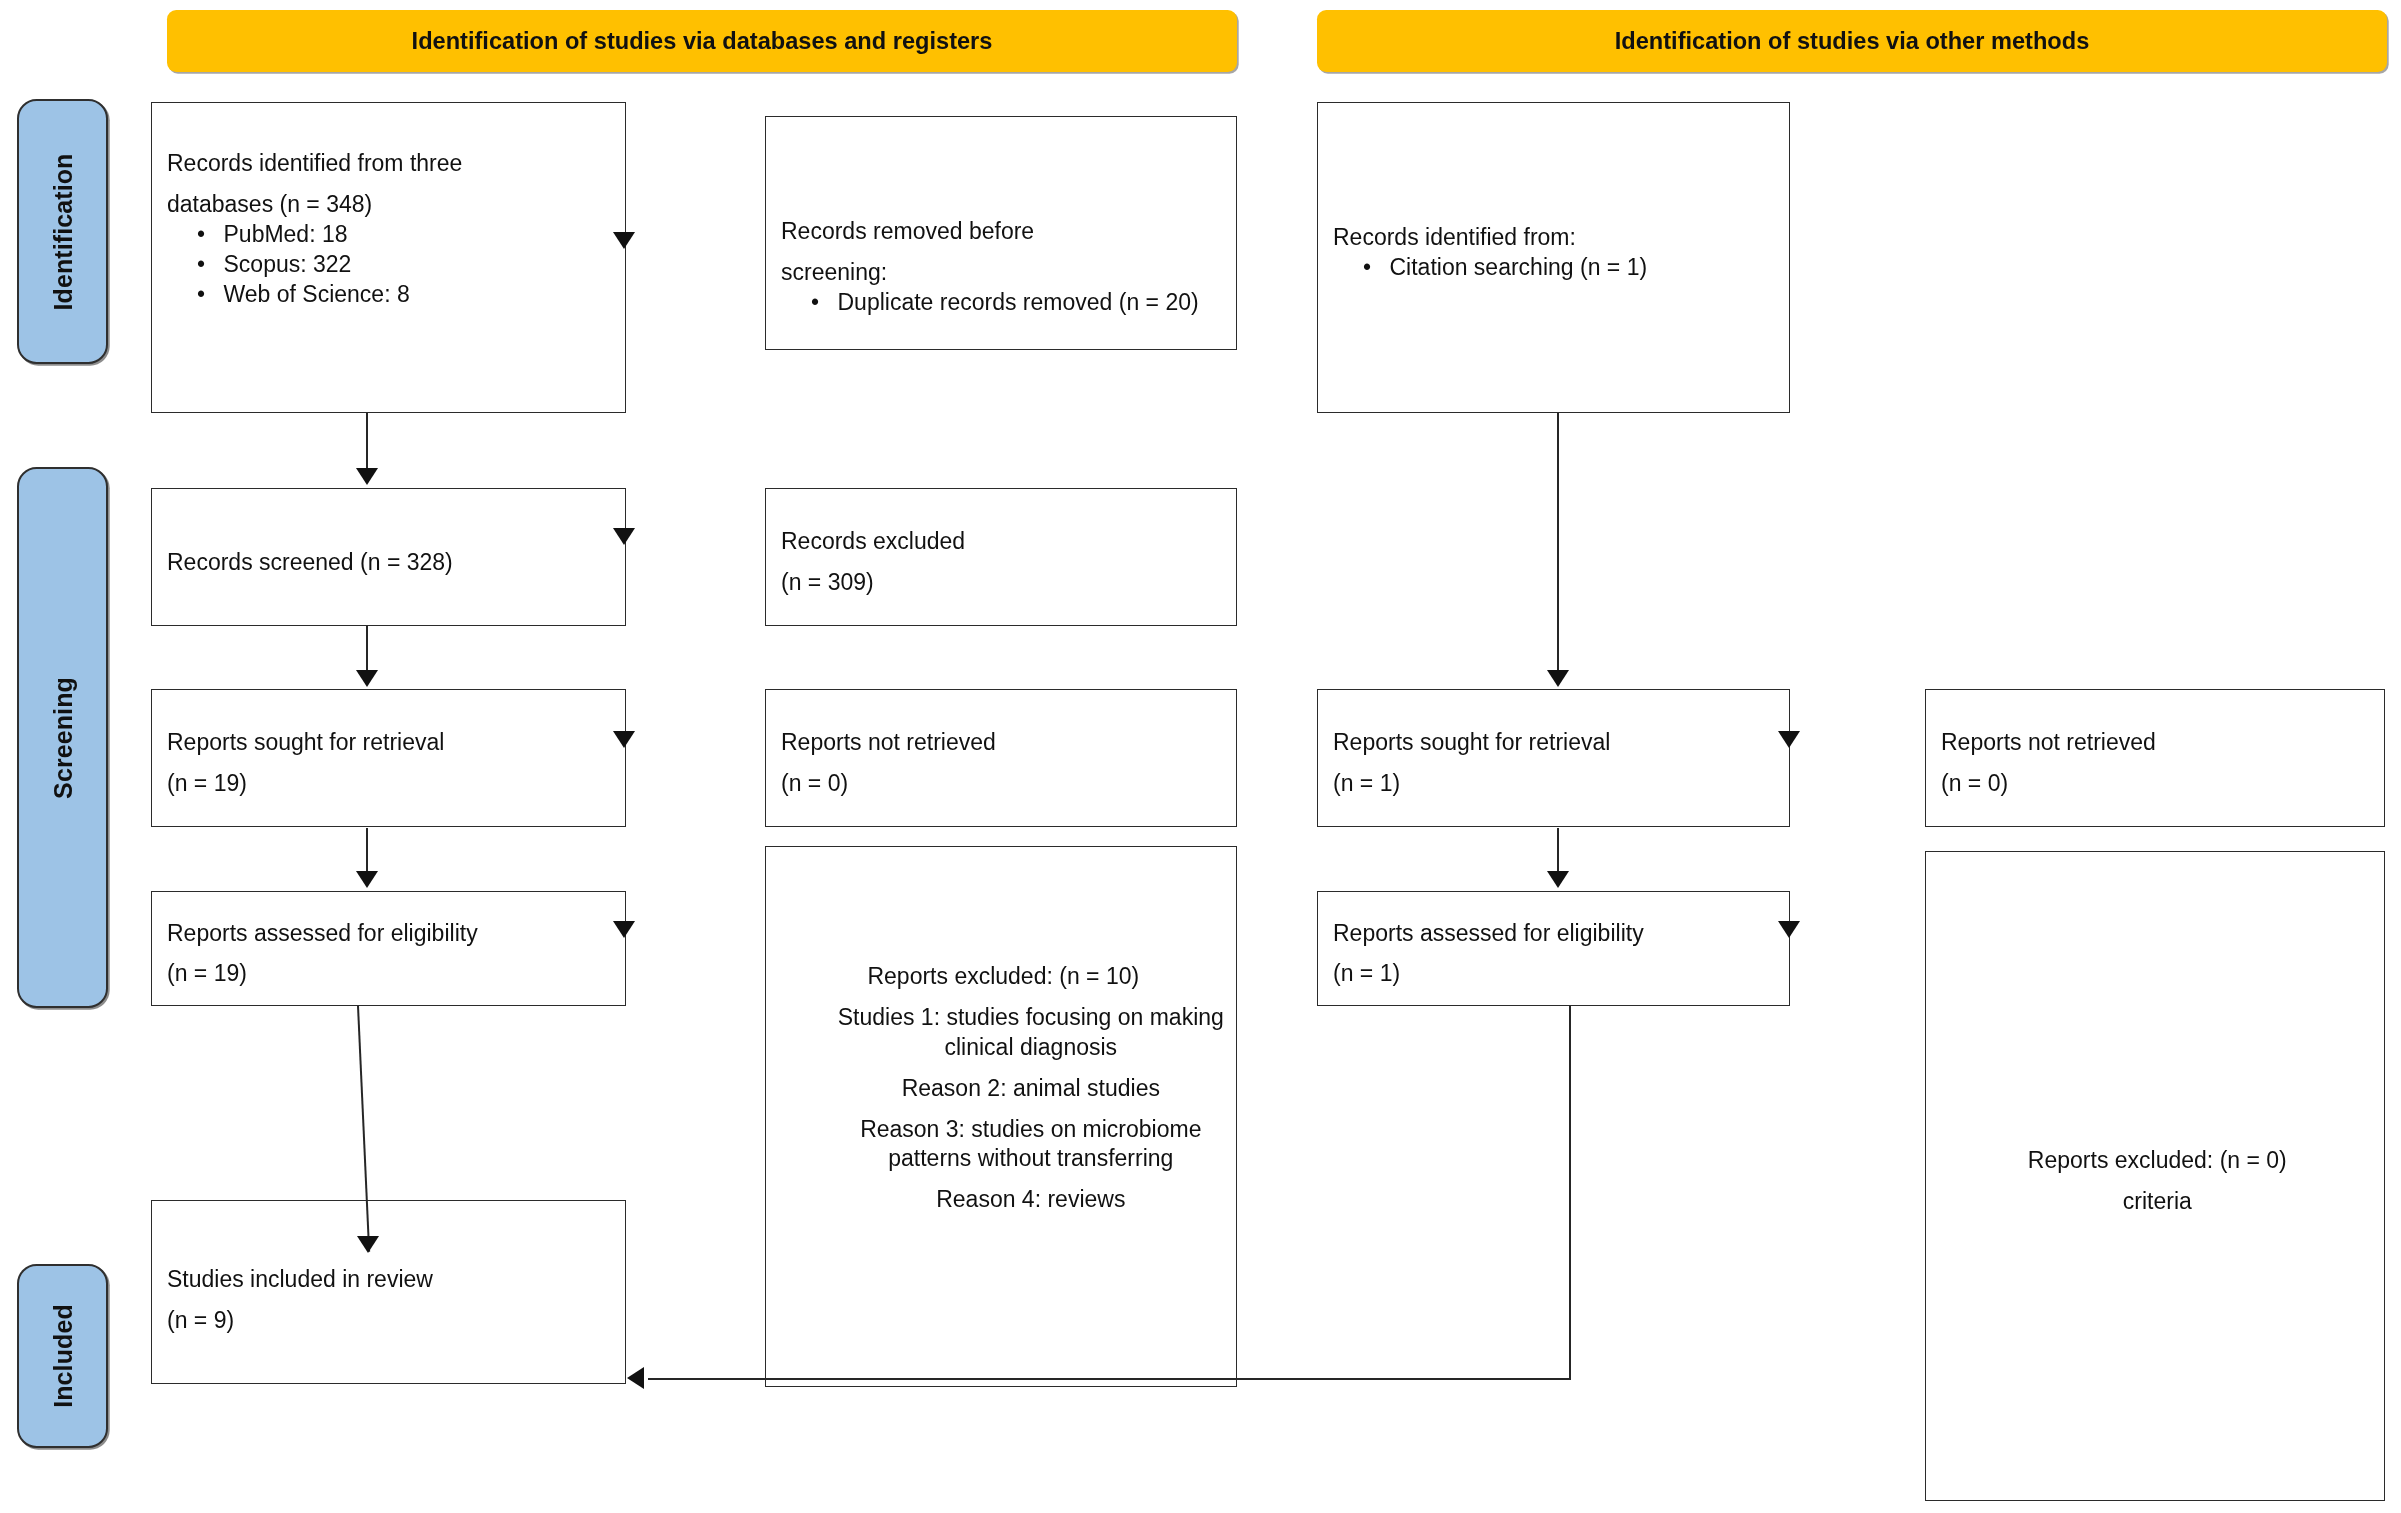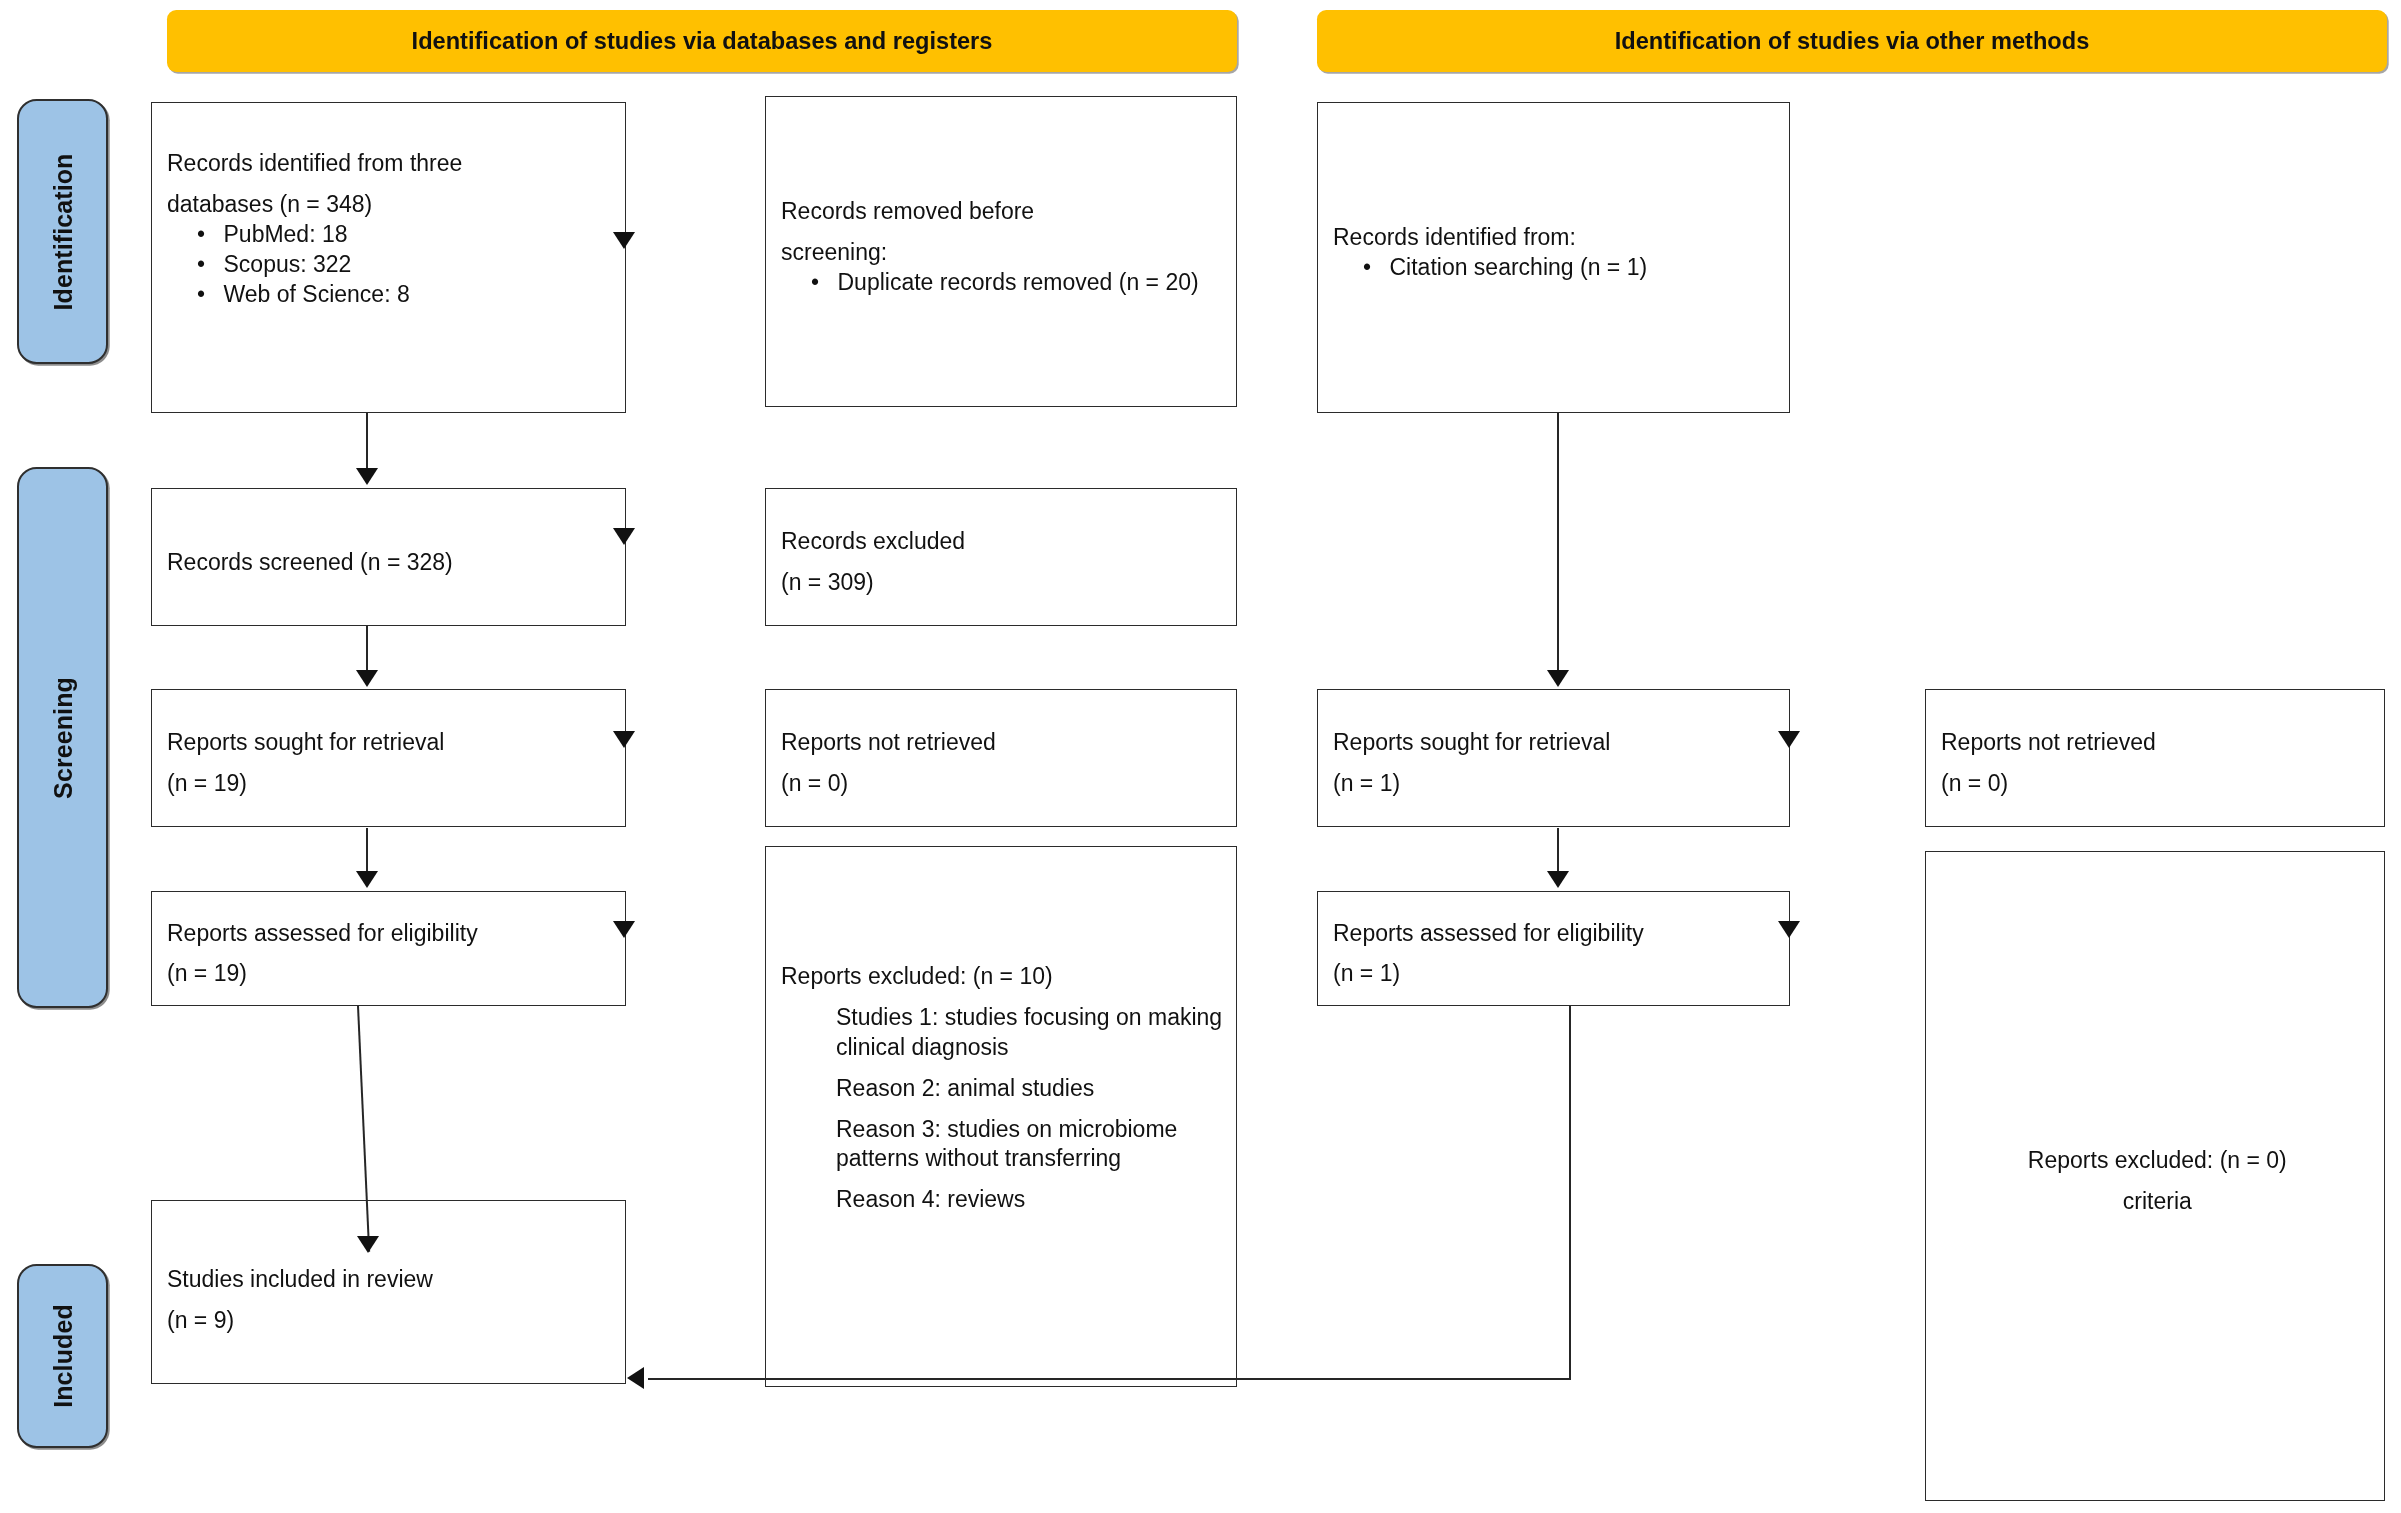--- a/index.html
+++ b/index.html
@@ -175,21 +175,21 @@
       </div>
       <div class="bullet-row">
         <span class="bullet-dot">•</span>
         <span class="bullet-text">Web of Science: 8</span>
       </div>
     </div>
   </div>
 
   <div class="side-marker" style="left:613px; top:232px;"></div>
 
-  <div class="flow-box" style="left:765px; top:96px; width:472px; height:311px;">
+  <div class="flow-box" style="left:765px; top:116px; width:472px; height:234px;">
     <div class="bx-inner" style="top:89px; transform:none;">
       <div class="bx-line"><span>Records removed </span><span class="ital">before</span></div>
       <div class="bx-line"><span class="ital">screening</span><span>:</span></div>
       <div class="bullet-row">
         <span class="bullet-dot">•</span>
         <span class="bullet-text">Duplicate records removed (n = 20)</span>
       </div>
     </div>
   </div>
 
@@ -249,21 +249,21 @@
 
   <div class="flow-box" style="left:151px; top:891px; width:475px; height:115px;">
     <div class="bx-inner">
       <div class="bx-line">Reports assessed for eligibility</div>
       <div class="bx-line">(n = 19)</div>
     </div>
   </div>
   <div class="side-marker" style="left:613px; top:921px;"></div>
 
   <div class="flow-box" style="left:765px; top:846px; width:472px; height:541px;">
-    <div class="bx-inner" style="top:104px; transform:none;">
+    <div class="bx-inner" style="top:104px; transform:none;text-align:center;">
       <div class="bx-line">Reports excluded: (n = 10)</div>
       <div class="bx-line indent-1">Studies 1: studies focusing on making clinical diagnosis</div>
       <div class="bx-line indent-1">Reason 2: animal studies</div>
       <div class="bx-line indent-1">Reason 3: studies on microbiome patterns without transferring</div>
       <div class="bx-line indent-1">Reason 4: reviews</div>
     </div>
   </div>
 
   <div class="flow-box" style="left:1317px; top:891px; width:473px; height:115px;">
     <div class="bx-inner">

